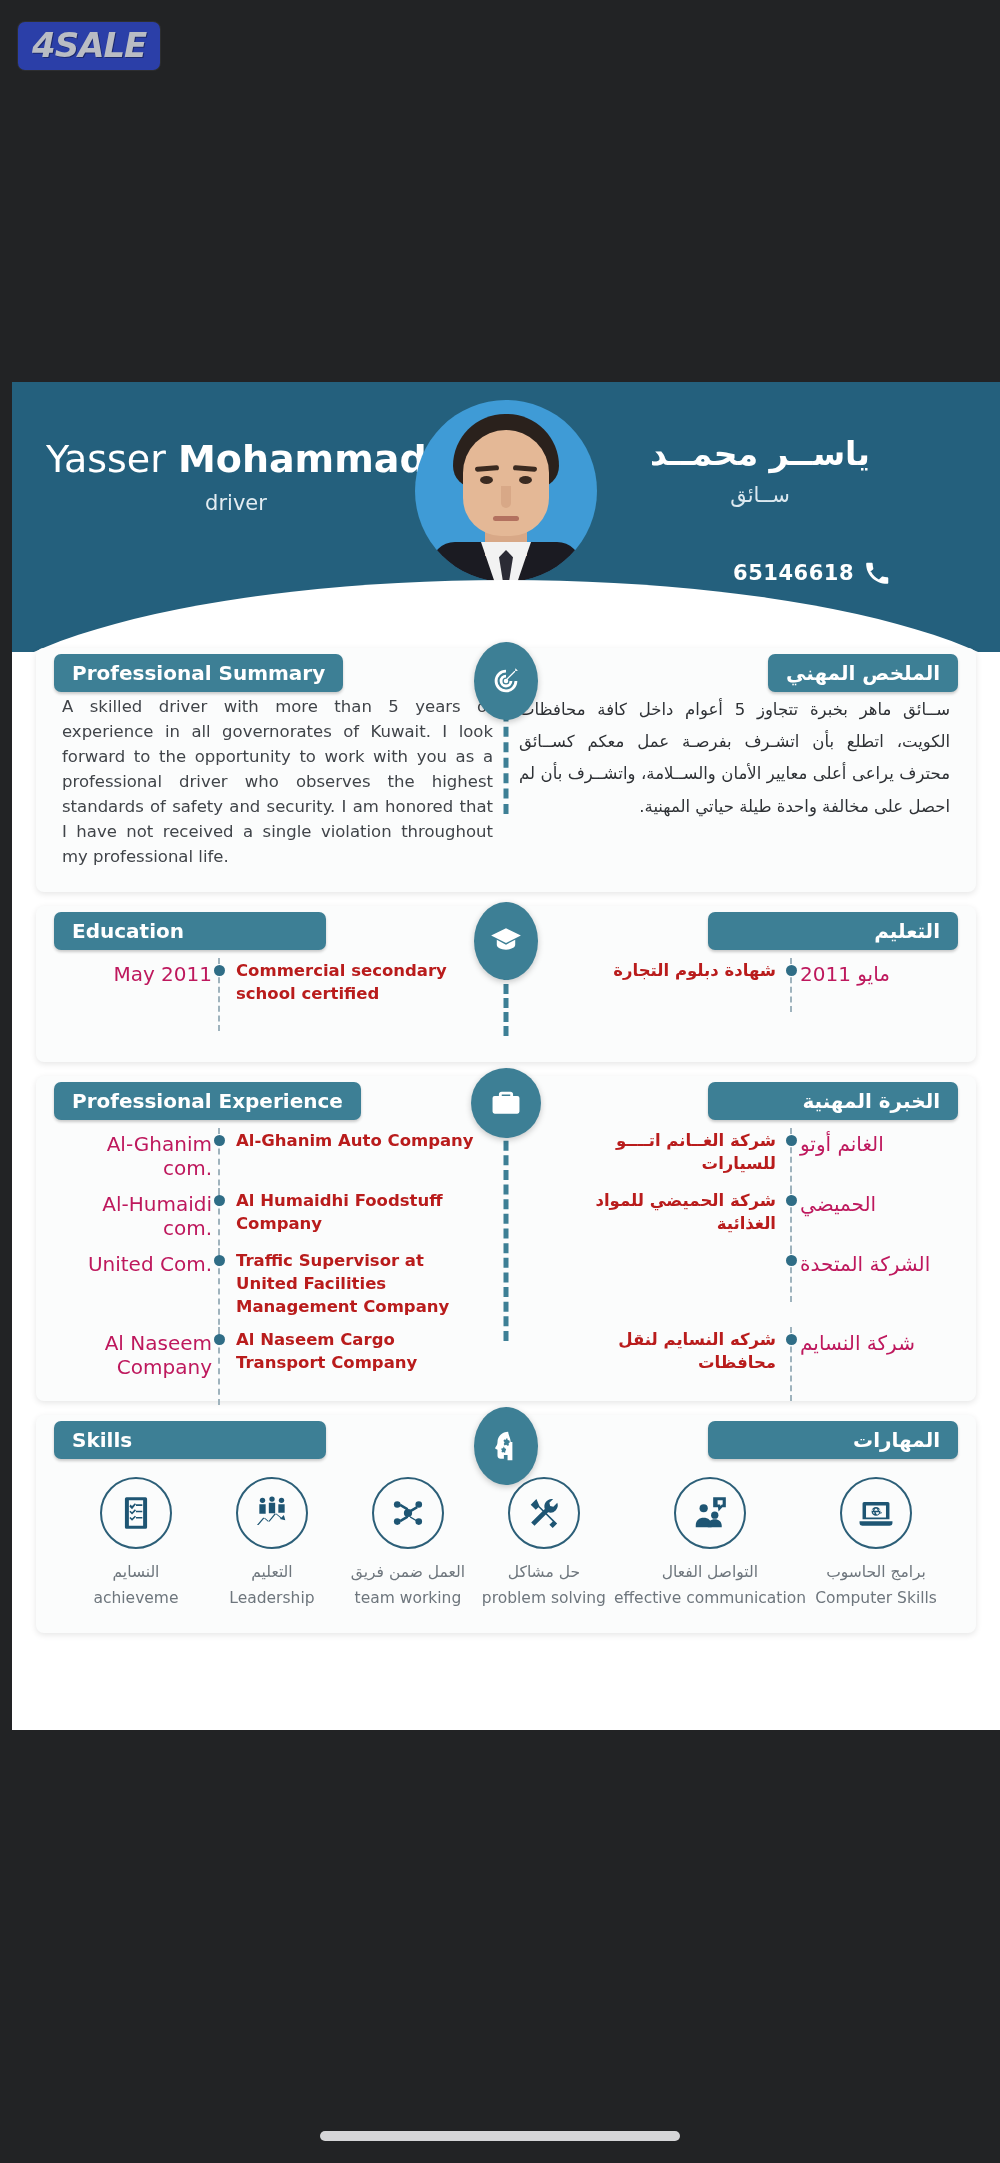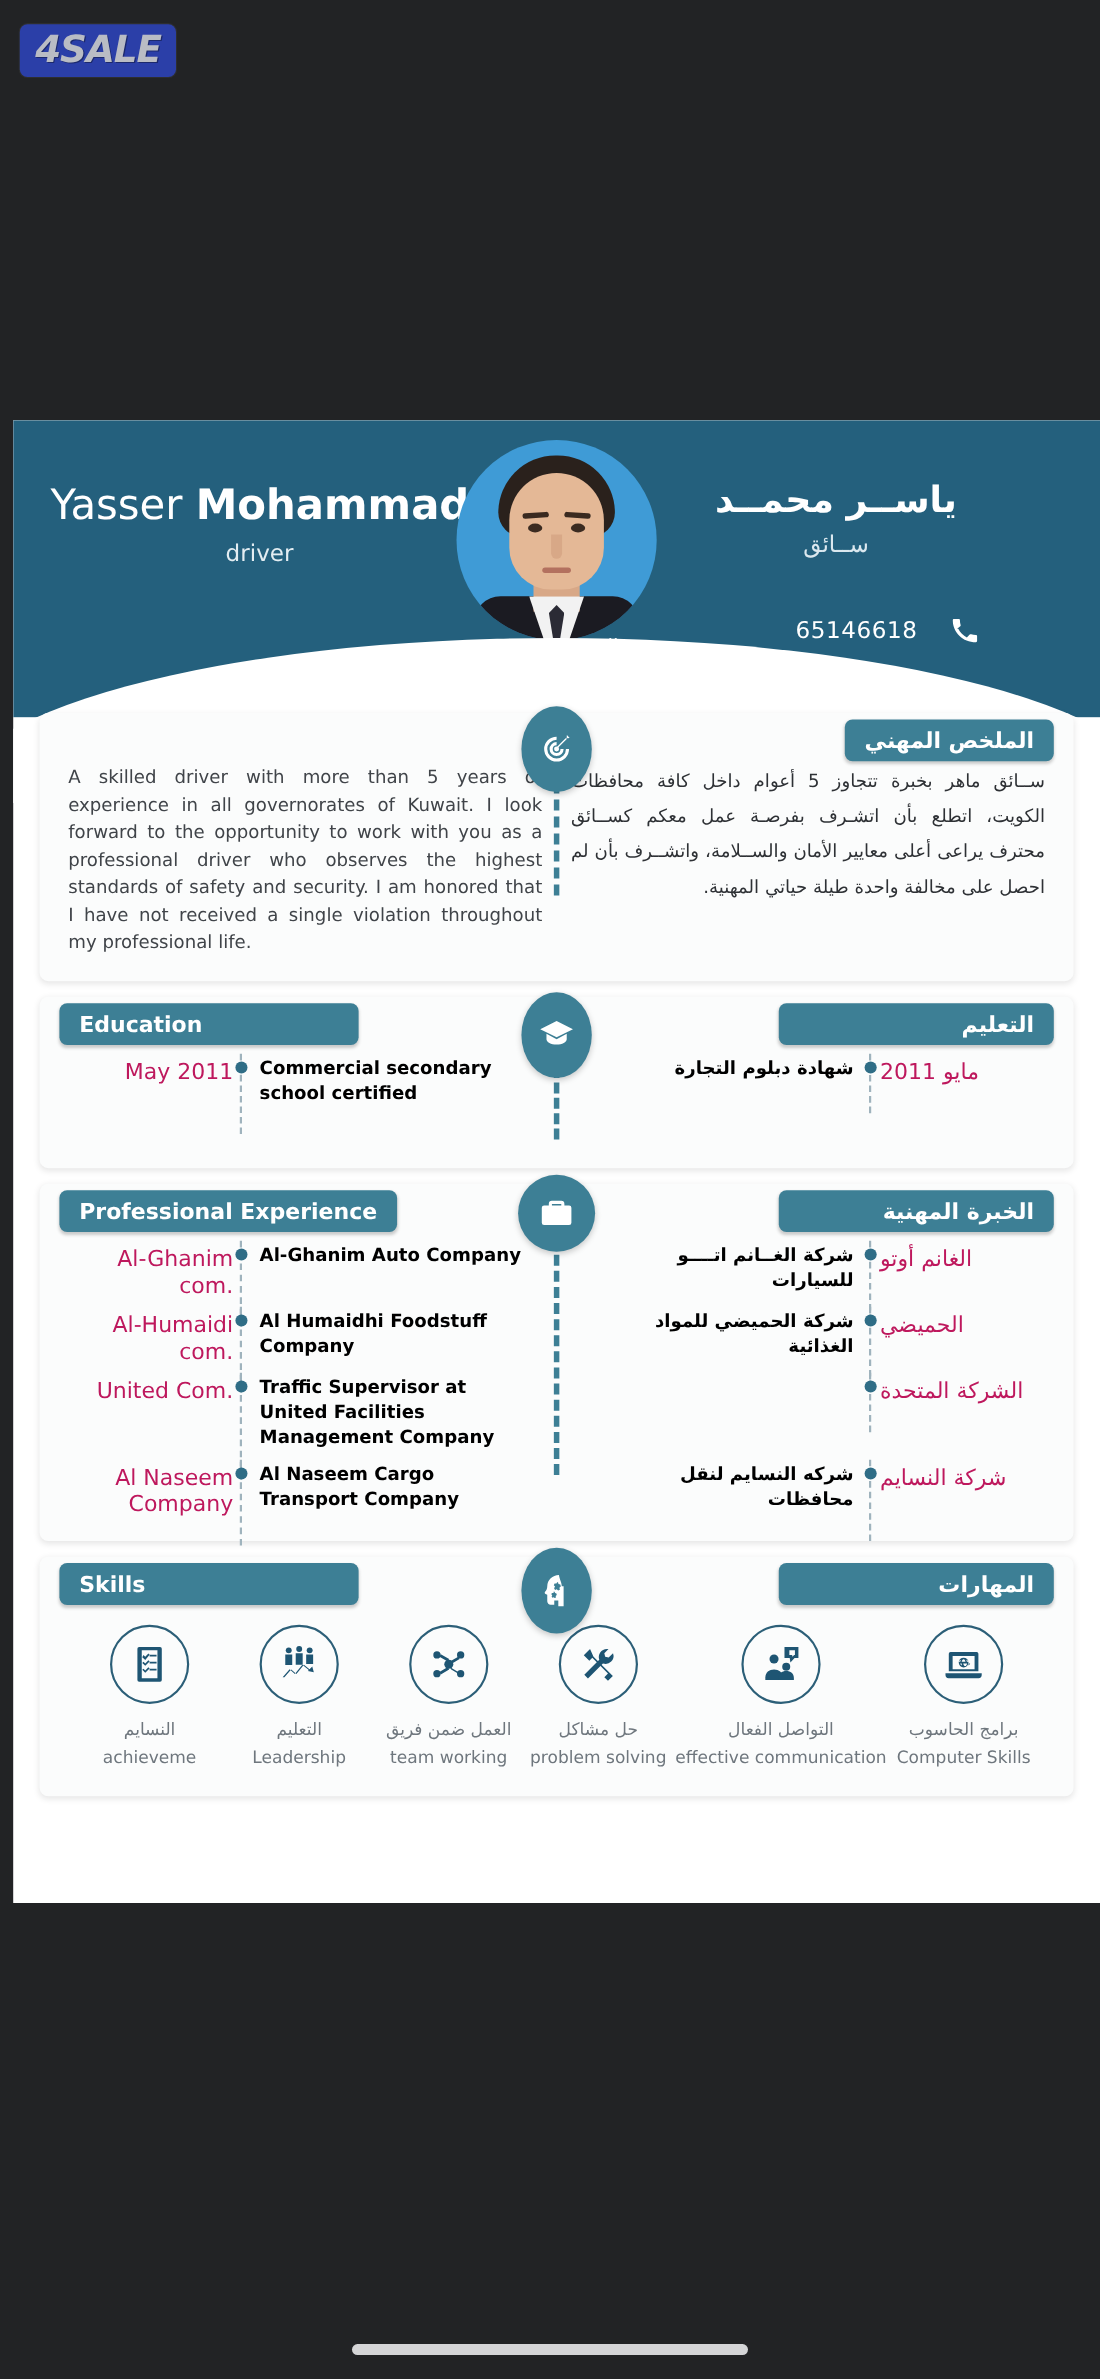--- a/index.html
+++ b/index.html
@@ -56,22 +56,22 @@
   .role-en { margin-top: 9px; font-size: 21px; color: #e3edf2; font-weight: 400; }
 
   .hdr-right {
     position: absolute; right: 40px; top: 52px; width: 400px;
     text-align: center; color: #fff; direction: rtl;
   }
   .name-ar { font-size: 33px; font-weight: 700; letter-spacing: 1px; }
   .role-ar { margin-top: 10px; font-size: 21px; color: #dbe8ef; letter-spacing: 2px; }
   .phone-row {
     position: absolute; right: 110px; top: 178px;
-    display: flex; align-items: center; gap: 30px;
-    color: #fff; font-size: 21px; font-weight: 400; letter-spacing: .5px;
+    display: flex; align-items: center; gap: 10px;
+    color: #fff; font-size: 21px; font-weight: 700; letter-spacing: .5px;
   }
   .phone-row svg { width: 26px; height: 26px; display:block; }
 
   .avatar-wrap {
     position: absolute; left: 50%; top: 18px; transform: translateX(-50%);
     width: 182px; height: 182px; border-radius: 50%;
     background: #3f9bd6; overflow: hidden;
     display:flex; align-items:flex-end; justify-content:center;
   }
   .avatar-face { position:relative; width:182px; height:182px; }
@@ -169,21 +169,21 @@
   .tl-track { position: relative; width: 16px; flex: none; }
   .tl-dot {
     position: absolute; left: 2px; top: 7px;
     width: 11px; height: 11px; border-radius: 50%; background: #2f6d86;
   }
   .tl-dash {
     position: absolute; left: 6px; top: 0; bottom: -26px;
     border-left: 2px dashed #9fb3bd;
   }
   .tl-text {
-    flex: 1; font-size: 16.5px; font-weight: 700; color: #000000;
+    flex: 1; font-size: 16.5px; font-weight: 700; color: #b91c1c;
     line-height: 1.42; padding-top: 1px;
   }
   .tl-col.en .tl-text { padding-left: 8px; }
   .tl-col.ar .tl-text { padding-right: 8px; text-align: right; }
 
   
   .edu-body { position: relative; min-height: 112px; }
 
   
   .skills-grid {
@@ -257,20 +257,21 @@
         <span>
           <svg viewBox="0 0 24 24">
               <path fill="#fff" d="M6.6 10.8c1.6 3.1 4.1 5.6 7.2 7.2l2.4-2.4c.3-.3.8-.4 1.2-.3 1.3.4 2.6.6 4 .6.6 0 1 .4 1 1V21c0 .6-.4 1-1 1C10.3 22 2 13.7 2 3.5c0-.6.4-1 1-1H7c.6 0 1 .4 1 1 0 1.4.2 2.7.6 4 .1.4 0 .9-.3 1.2l-2.7 2.1z"></path>
             </svg>
         </span>
       </div>
     </div>
 
     <div class="card" style="margin-top:-4px;">
       <div class="ribbon-row">
+        <div class="ribbon left">Professional Summary</div>
         <div class="ribbon right">الملخص المهني</div>
         <div class="mid-badge" style="top:-6px;">
           <svg viewBox="0 0 24 24">
             <path d="M12 4a8 8 0 1 0 8 8h-2a6 6 0 1 1-6-6V4z"></path>
             <path d="M12 7.5a4.5 4.5 0 1 0 4.5 4.5h-2a2.5 2.5 0 1 1-2.5-2.5v-2z"></path>
             <circle cx="12" cy="12" r="1.6"></circle>
             <path d="M12.6 11.4 18.4 5.6l.2-2.6 1.8 1.8-2.6.2-5.8 5.8z"></path>
           </svg>
         </div>
       </div>

